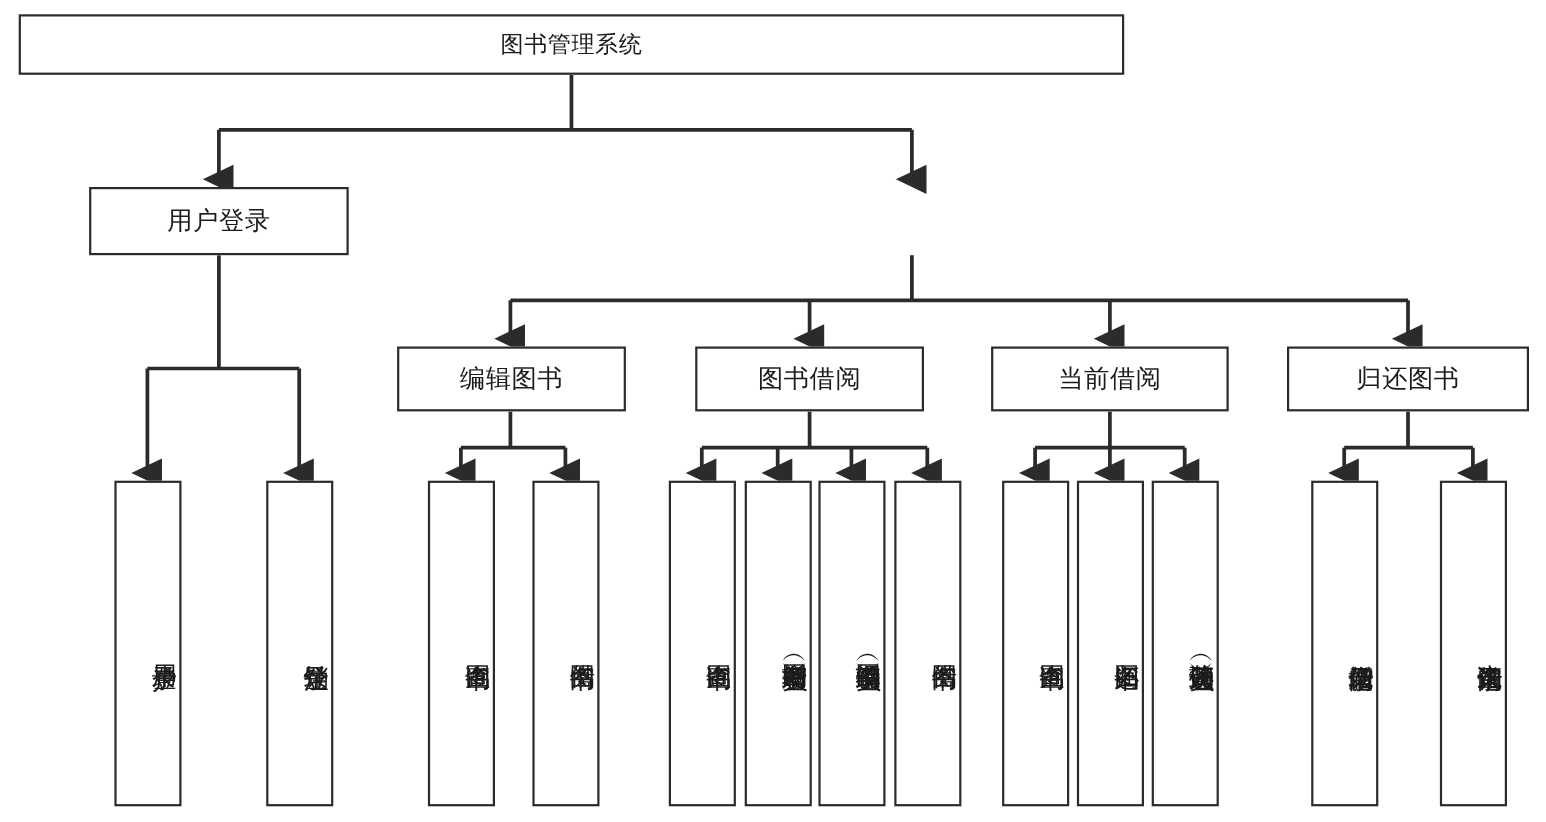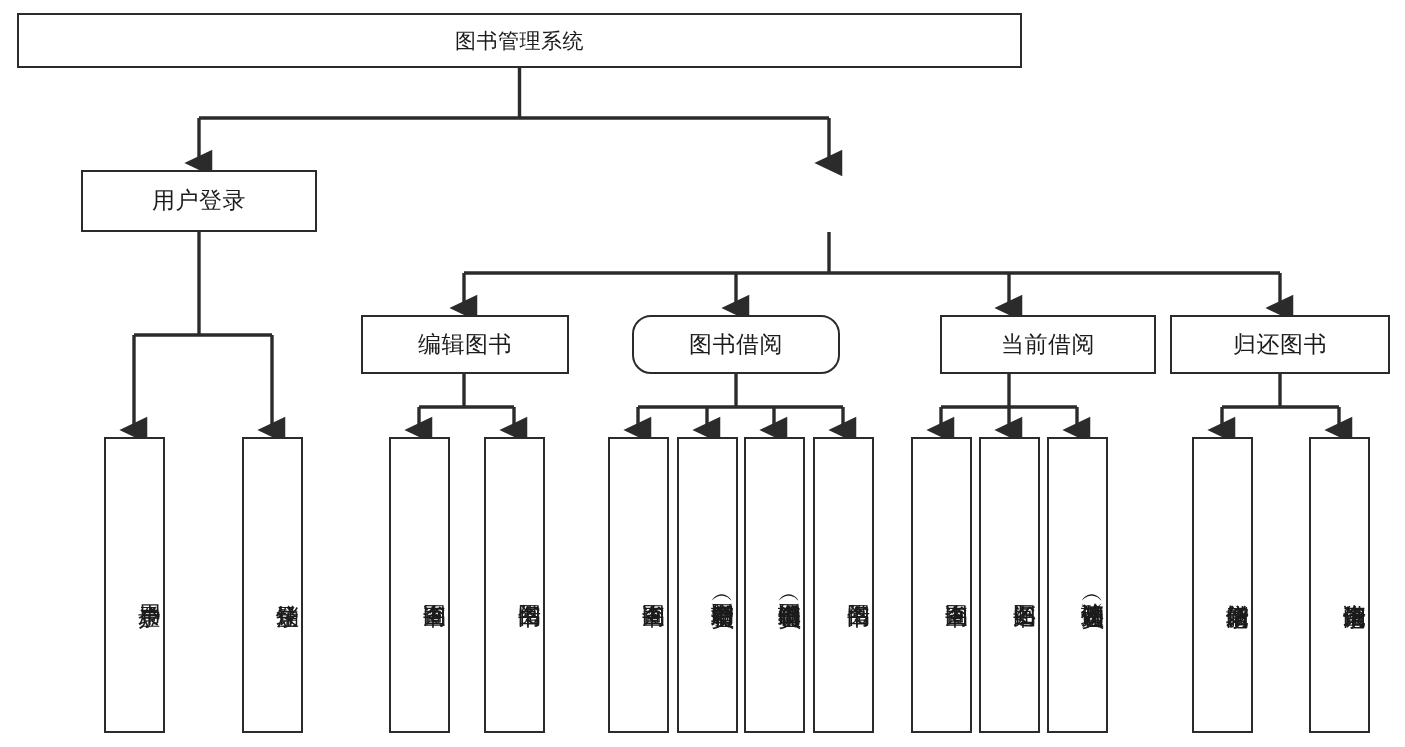--- a/index.html
+++ b/index.html
@@ -131,24 +131,24 @@
     <span class="lbl">图书管理系统</span>
   </div>
 
   <div class="node horiz" style="left:81px; top:170px; width:236px; height:62px;">
     <span class="lbl">用户登录</span>
   </div>
 
   <div class="node horiz" style="left:361px; top:315px; width:208px; height:59px;">
     <span class="lbl">编辑图书</span>
   </div>
-  <div class="node horiz" style="left:632px; top:315px; width:208px; height:59px;border-radius:19px;">
+  <div class="node horiz" style="left:632px; top:315px; width:208px; height:59px;">
     <span class="lbl">图书借阅</span>
   </div>
-  <div class="node horiz" style="left:901px; top:315px; width:216px; height:59px;margin-left:39px;">
+  <div class="node horiz" style="left:901px; top:315px; width:216px; height:59px;">
     <span class="lbl">当前借阅</span>
   </div>
   <div class="node horiz" style="left:1170px; top:315px; width:220px; height:59px;">
     <span class="lbl">归还图书</span>
   </div>
 
   <div class="node leaf" style="left:104px; top:437px; width:61px; height:296px;">
     <span class="lbl">用户登录</span>
   </div>
   <div class="node leaf" style="left:242px; top:437px; width:61px; height:296px;">

